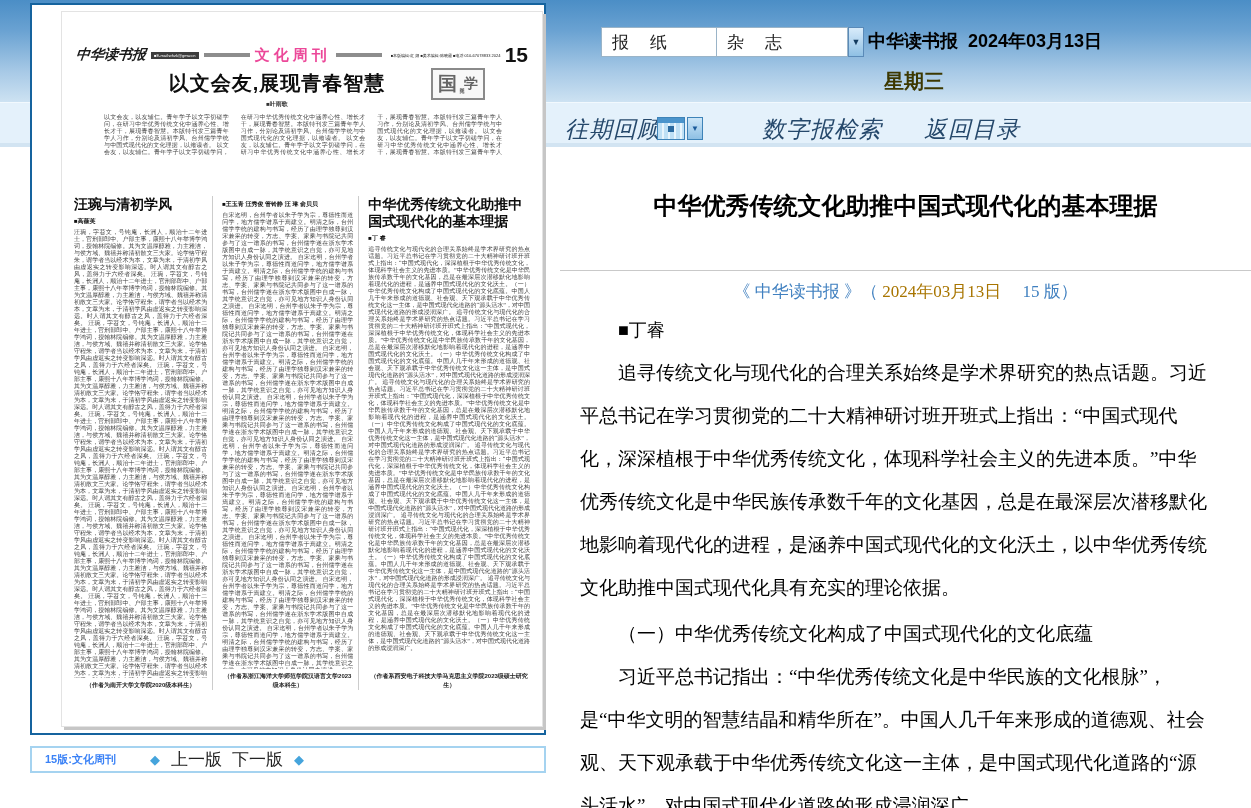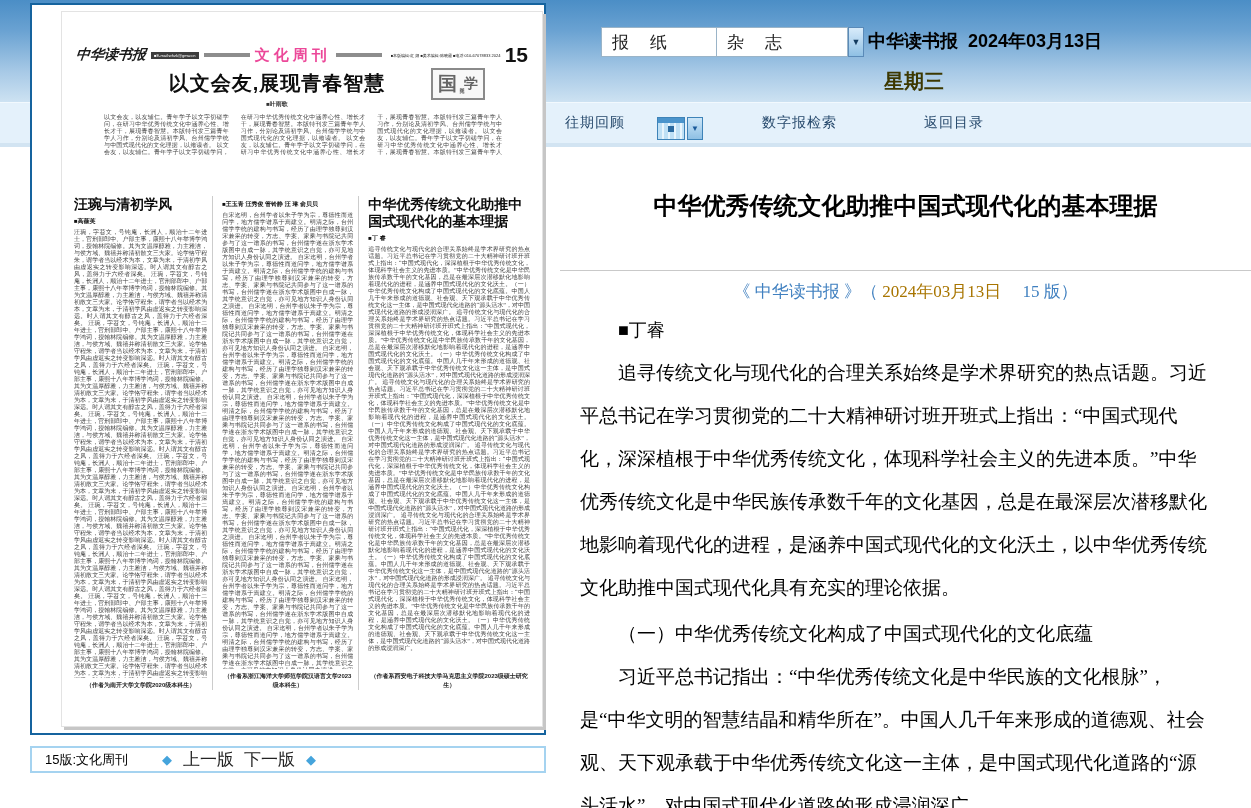--- a/index.html
+++ b/index.html
@@ -12,22 +12,22 @@
     background:#e4f1fb;border-top:1px solid #f2f9fe;border-bottom:4px solid #d2e4f2;}
   
   .select{position:absolute;top:27px;height:30px;display:flex;z-index:2;}
   .sel-box{background:#fff;border:1px solid #9ab4c8;height:28px;display:flex;align-items:center;
     padding-left:10px;font-size:17px;color:#222;letter-spacing:2px;}
   .sel-arrow{width:16px;height:30px;background:linear-gradient(#d8ebfa,#8fc0e4);
     border:1px solid #5a8ab8;box-sizing:border-box;display:flex;align-items:center;justify-content:center;
     font-size:9px;color:#123a5e;cursor:pointer;}
   .hdr-title{position:absolute;left:868px;top:29px;font-size:18px;font-weight:bold;color:#000000;z-index:2;}
   .hdr-weekday{position:absolute;left:884px;top:61px;font-size:20px;font-weight:bold;color:#3c3800;z-index:2;margin-top:7px;}
-  .nav-link{position:absolute;top:114px;font-size:14px;color:#25486b;text-decoration:none;
-    letter-spacing:1px;z-index:2;cursor:pointer;}
+  .nav-link{position:absolute;top:114px;font-size:23px;color:#25486b;text-decoration:none;
+    letter-spacing:1px;z-index:2;cursor:pointer;font-style:italic;}
   .cal-wrap{position:absolute;left:657px;top:117px;display:flex;z-index:2;}
   .cal{width:26px;height:21px;border:1px solid #3e83b8;background:
       repeating-linear-gradient(90deg,#bfe0f5 0,#bfe0f5 4px,#e8f5fd 4px,#e8f5fd 6px),
       #dff0fb;position:relative;cursor:pointer;}
   .cal:before{content:"";position:absolute;left:0;top:0;width:100%;height:5px;background:#4a94cc;}
   .cal:after{content:"";position:absolute;left:10px;top:8px;width:6px;height:6px;background:#2a6aa0;}
   .cal-drop{width:14px;height:21px;border:1px solid #3e83b8;margin-left:2px;
     background:linear-gradient(#cce6f8,#8fc0e4);display:flex;align-items:center;justify-content:center;
     font-size:8px;color:#1a5a9a;cursor:pointer;}
   
@@ -62,21 +62,21 @@
   .np-col.c2{width:148px;border-left:1px solid #ccc;padding-left:9px;margin-left:5px;}
   .np-col.c3{width:180px;border-left:1px solid #ccc;padding-left:9px;margin-left:5px;}
   .np-col-title{font-size:14px;font-weight:bold;line-height:1.2;color:#0d0d0d;}
   .np-col-byline{font-size:6px;font-weight:bold;color:#111;margin:4px 0 3px;}
   .np-col-body{flex:1;overflow:hidden;font-size:6px;line-height:7px;color:#3c3c3c;text-align:justify;
     font-family:"Liberation Serif",serif;}
   .np-col-attr{font-size:6px;font-weight:bold;color:#222;text-align:center;margin-top:3px;}
   
   .page-nav{position:absolute;left:30px;top:746px;width:516px;height:27px;border:2px solid #a5d3f0;
     box-sizing:border-box;background:#fff;display:flex;align-items:center;padding-left:13px;z-index:3;}
-  .pn-label{font-size:13px;color:#000000;}
+  .pn-label{font-size:11px;color:#3b82f6;font-weight:bold;}
   .pn-arrow{color:#45a4dc;font-size:13px;margin:0 6px;}
   .pn-arrow.left{margin-left:34px;}
   .pn-link{font-size:17px;color:#222;text-decoration:none;margin:0 5px;cursor:pointer;}
   
   .article{position:absolute;left:560px;top:0;width:691px;height:808px;}
   .art-title{position:absolute;top:190px;left:0;width:100%;text-align:center;
     font-size:24px;font-weight:bold;color:#000;}
   .art-hr{position:absolute;top:270px;left:0;width:100%;border-top:1px solid #c9c9c9;}
   .art-source{position:absolute;top:280px;left:0;width:100%;text-align:center;font-size:17px;
     font-family:"Liberation Serif",serif;}

